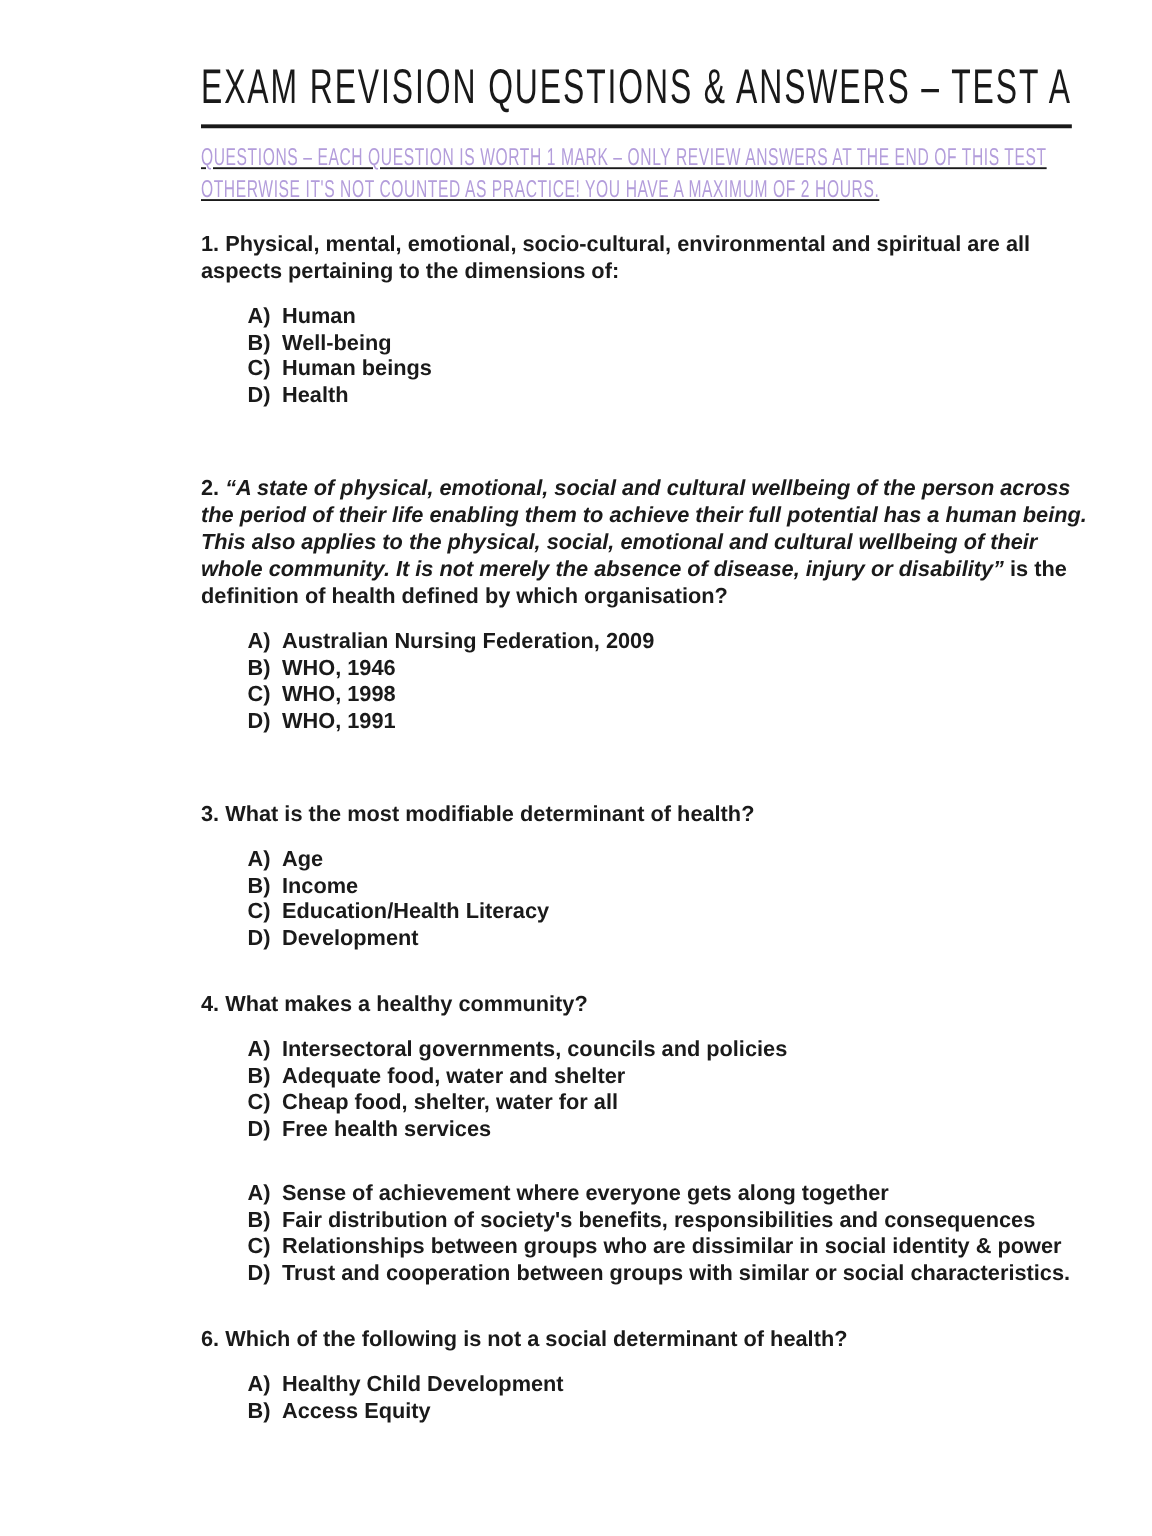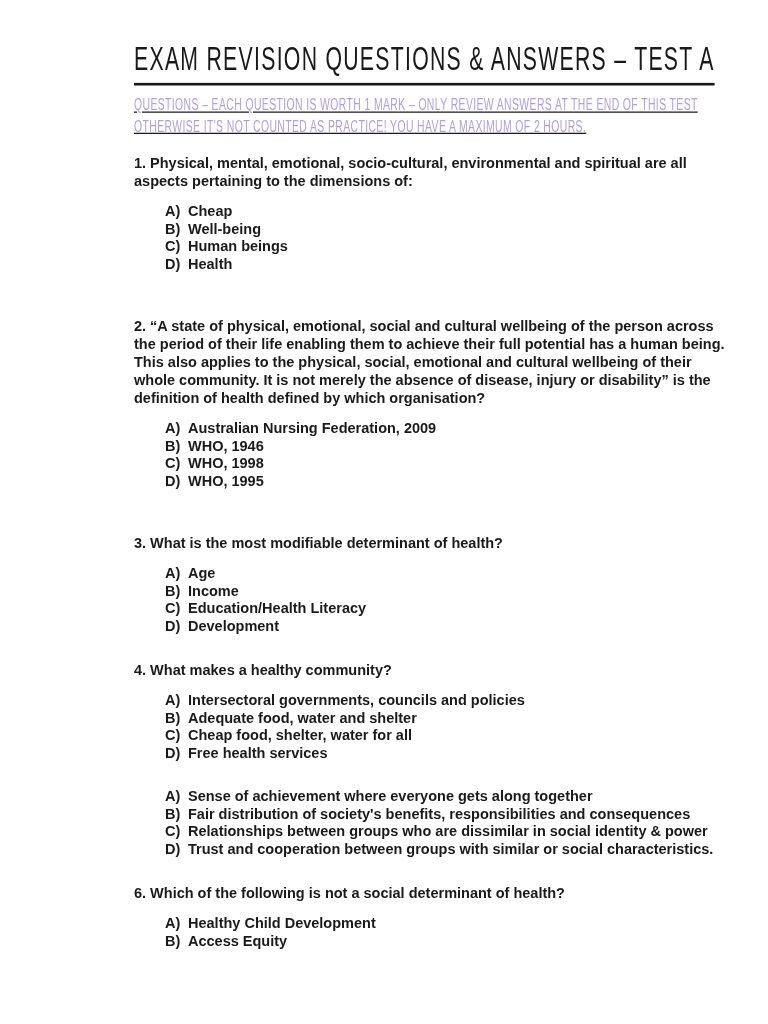--- a/index.html
+++ b/index.html
@@ -58,21 +58,21 @@
     font-size: 14.5px;
     font-weight: bold;
     line-height: 18px;
   }
   .question { margin-top: 26px; }
   .question:first-child { margin-top: 0; }
   
   .question:nth-child(2), .question:nth-child(3) { margin-top: 44px; }
   .q-text { margin: 0; width: 600px; }
   .q-number { margin-right: 4px; }
-  .q-quote { }
+  .q-quote { font-style: italic; }
   .options {
     margin-top: 13px;
     padding-left: 31px;
   }
   .option {
     display: flex;
     line-height: 17.5px;
   }
   .option-letter {
     flex: 0 0 23px;
@@ -93,21 +93,21 @@
   </div>
 
   <div class="questions">
   <div class="question">
     <p class="q-text">
       <span class="q-number">1.</span><span>Physical, mental, emotional, socio-cultural, environmental and spiritual are all aspects pertaining to the dimensions of:</span>
     </p>
     <div class="options">
   <div class="option">
     <span class="option-letter">A)</span>
-    <span class="option-text">Cheap</span>
+    <span class="option-text">Human</span>
   </div>
 
   <div class="option">
     <span class="option-letter">B)</span>
     <span class="option-text">Well-being</span>
   </div>
 
   <div class="option">
     <span class="option-letter">C)</span>
     <span class="option-text">Human beings</span>
@@ -135,21 +135,21 @@
     <span class="option-text">WHO, 1946</span>
   </div>
 
   <div class="option">
     <span class="option-letter">C)</span>
     <span class="option-text">WHO, 1998</span>
   </div>
 
   <div class="option">
     <span class="option-letter">D)</span>
-    <span class="option-text">WHO, 1995</span>
+    <span class="option-text">WHO, 1991</span>
   </div>
 </div>
   </div>
 
   <div class="question">
     <p class="q-text">
       <span class="q-number">3.</span><span>What is the most modifiable determinant of health?</span>
     </p>
     <div class="options">
   <div class="option">

